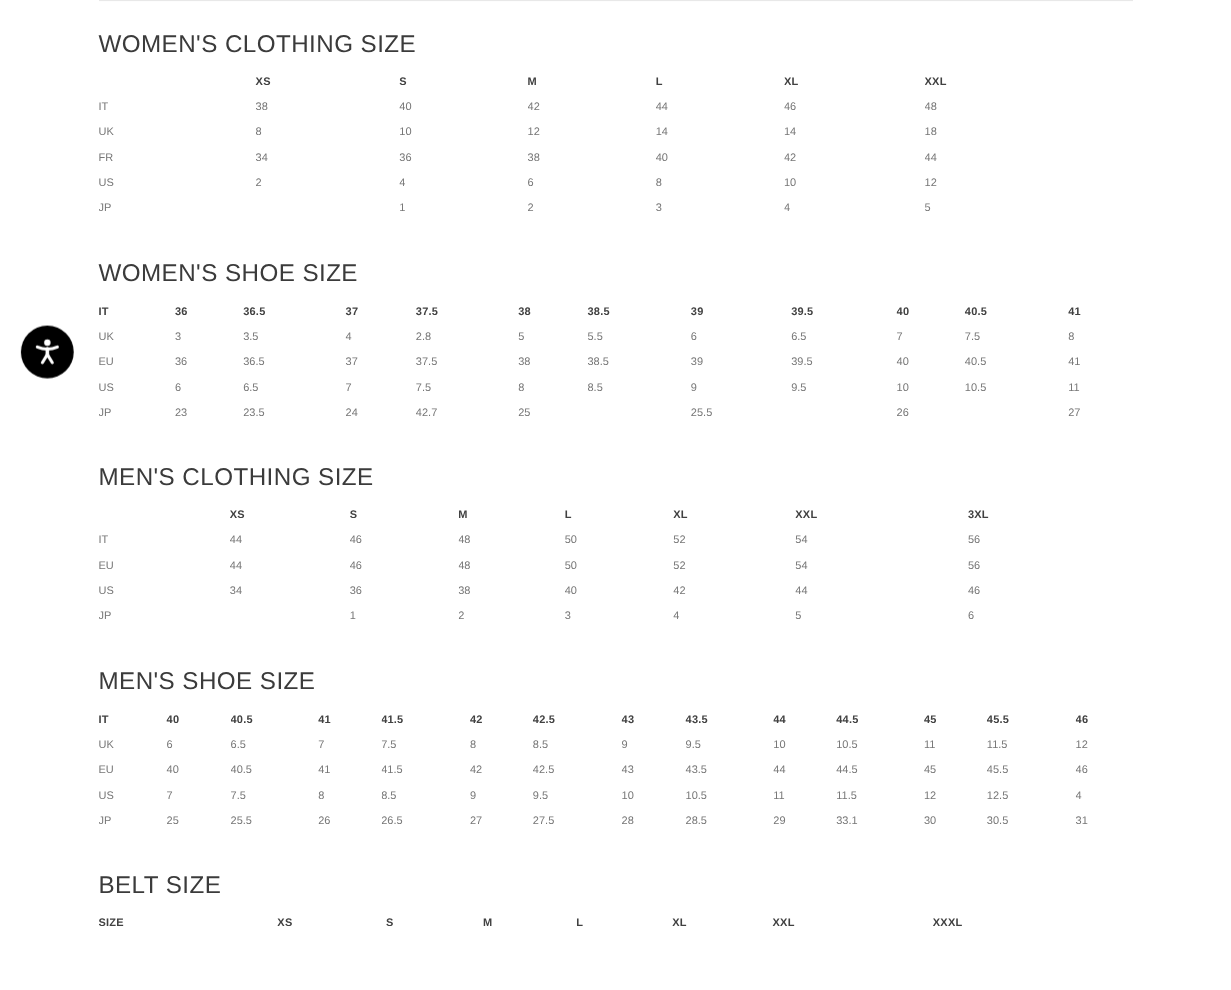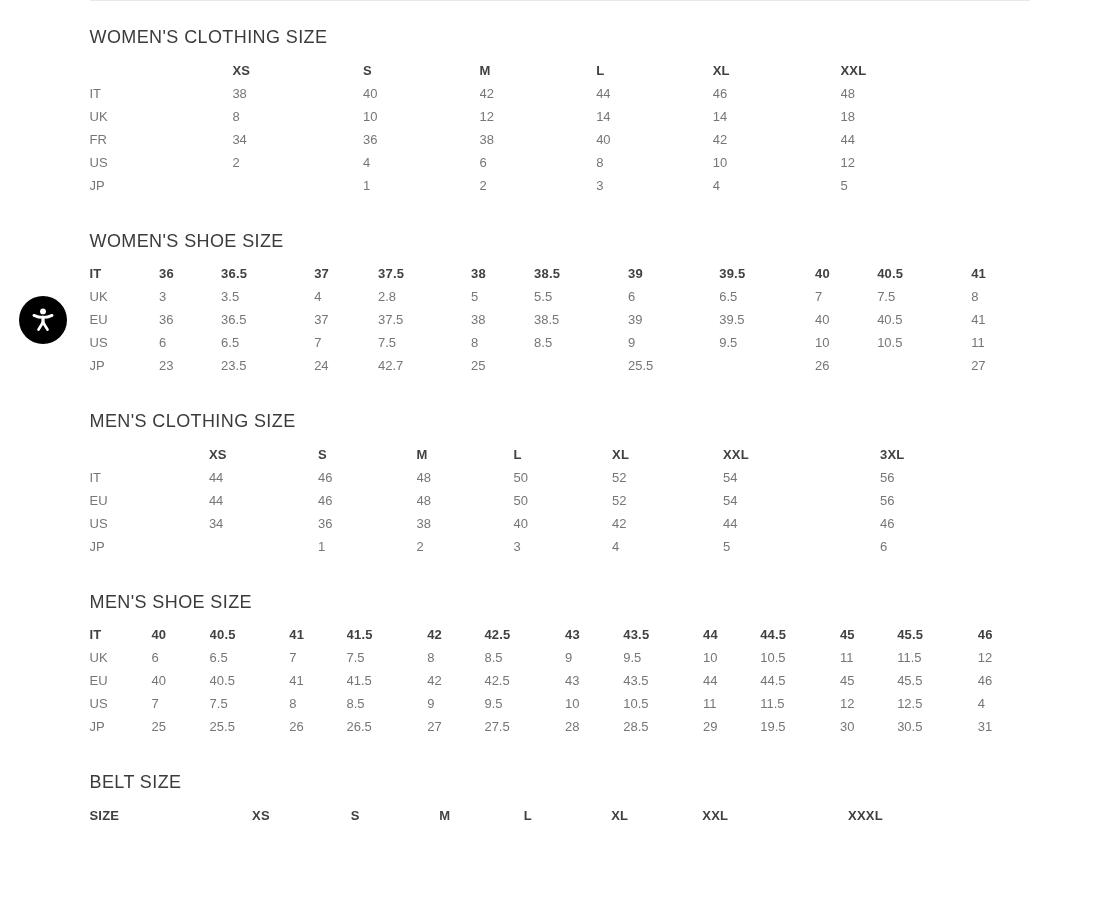--- a/index.html
+++ b/index.html
@@ -15,32 +15,32 @@
     width: 940px;
     margin: 0 auto;
     border-top: 1px solid #e8e8e8;
     padding-top: 26px;
   }
 
   .size-section { margin-bottom: 34px; }
 
   .section-title {
     margin: 0 0 10px 0;
-    font-size: 18px;
+    font-size: 22px;
     font-weight: 500;
     letter-spacing: 0.4px;
     color: #3b3b3b;
     line-height: 1.2;
   }
 
   table.size-table {
     width: 100%;
     border-collapse: collapse;
     table-layout: fixed;
-    font-size: 13px;
+    font-size: 10px;
   }
   table.size-table th,
   table.size-table td {
     padding: 0;
     height: 23px;
     line-height: 23px;
     text-align: left;
     vertical-align: middle;
     white-space: nowrap;
     overflow: hidden;
@@ -405,21 +405,21 @@
             <th>JP</th>
             <td>25</td>
             <td>25.5</td>
             <td>26</td>
             <td>26.5</td>
             <td>27</td>
             <td>27.5</td>
             <td>28</td>
             <td>28.5</td>
             <td>29</td>
-            <td>19.5</td>
+            <td>33.1</td>
             <td>30</td>
             <td>30.5</td>
             <td>31</td>
           </tr>
         </tbody>
     </table>
   </section>
 
   <section class="size-section">
     <h2 class="section-title">BELT SIZE</h2>

